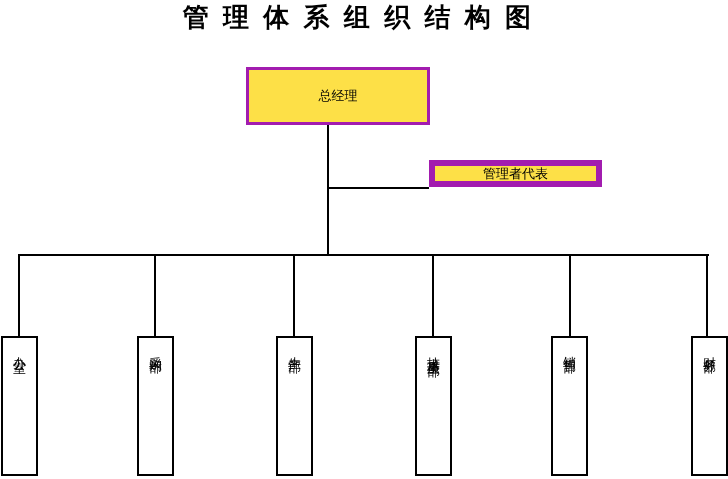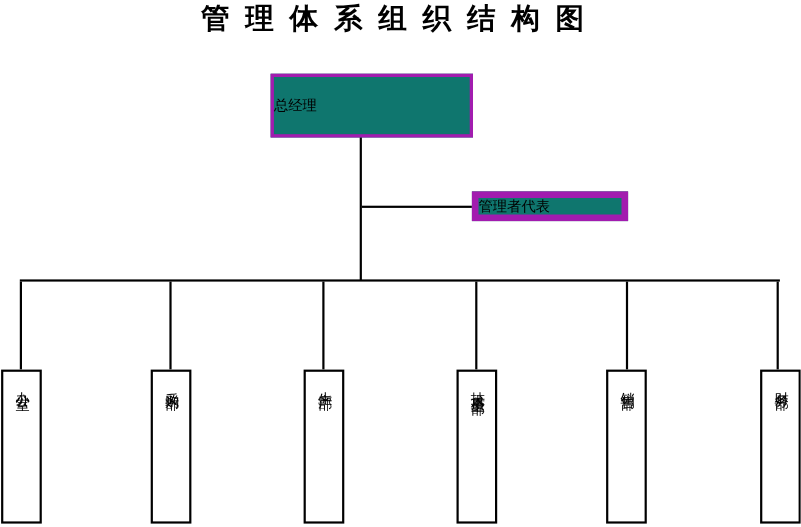--- a/index.html
+++ b/index.html
@@ -26,36 +26,37 @@
     font-size: 26px;
     font-weight: bold;
     letter-spacing: 0.55em;
     white-space: nowrap;
     line-height: 30px;
   }
   .node {
     position: absolute;
     border: 6px solid #a21caf;
     box-sizing: border-box;
-    background: #0f766e;
+    background: #fde047;
     display: flex;
     align-items: center;
+    justify-content: center;
     font-size: 13px;
   }
   .node-root {
     left: 246px;
     top: 67px;
     width: 184px;
     height: 58px;
     border-width: 3px;
   }
   .node-staff {
     left: 429px;
-    top: 174px;
-    width: 142px;
+    top: 160px;
+    width: 173px;
     height: 27px;
   }
   .line {
     position: absolute;
     background: #000000;
   }
   .trunk-line {
     left: 327px;
     top: 124px;
     width: 2px;

